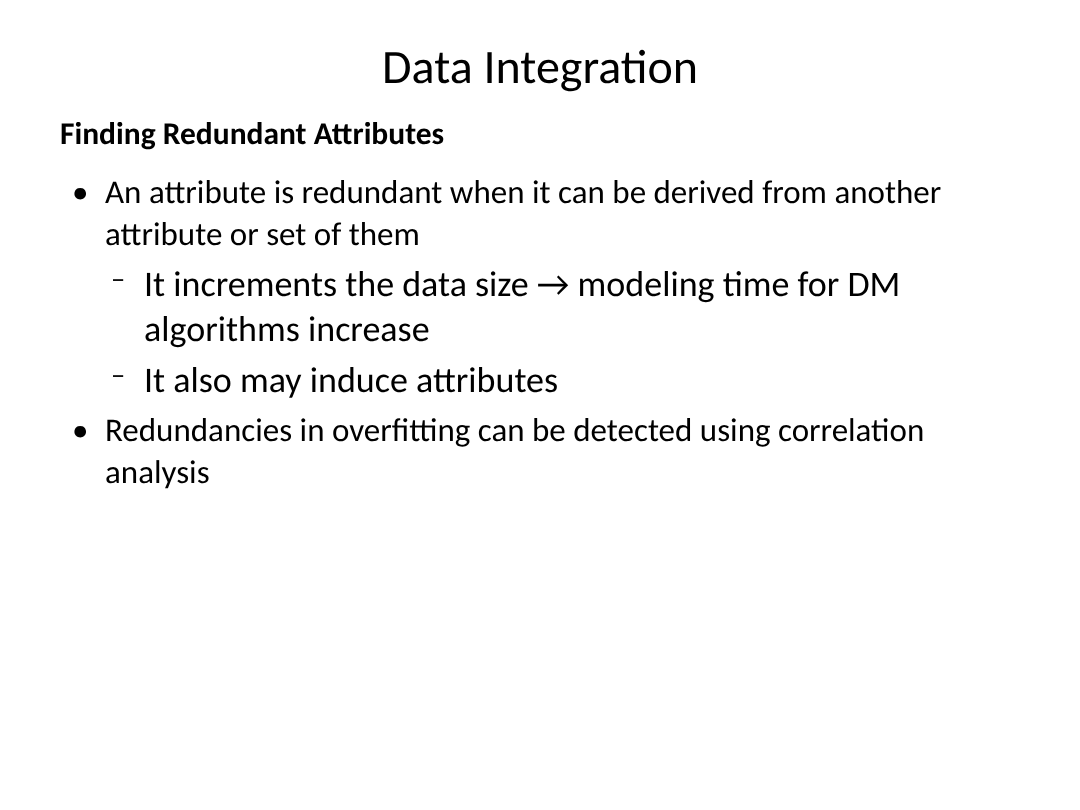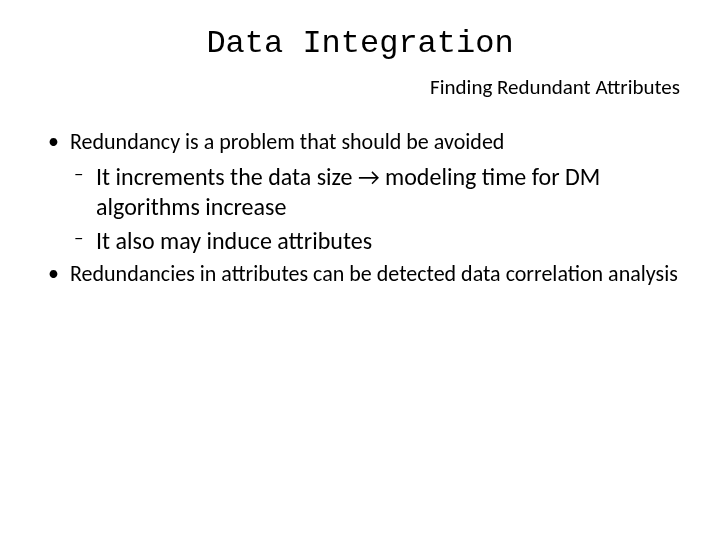--- a/index.html
+++ b/index.html
@@ -15,27 +15,26 @@
       color: #000000;
       padding: 20px 40px;
       overflow: hidden;
     }
     .title {
       font-size: 32px;
       text-align: center;
       font-weight: normal;
       margin-top: 5px;
       margin-bottom: 12px;
-      font-family: Liberation Mono, monospace;
     }
     .subtitle {
       font-size: 21px;
-      text-align: right;
-      font-weight: normal;
-      margin-bottom: 28px;
+      text-align: left;
+      font-weight: bold;
+      margin-bottom: 12px;
     }
     ul.main-list {
       list-style: none;
       padding-left: 0;
     }
     ul.main-list > li {
       position: relative;
       padding-left: 30px;
       font-size: 22px;
       line-height: 1.25;
@@ -69,19 +68,19 @@
       font-size: 19px;
     }
   </style>
 </head>
 <body>
 
 <h1 class="title">Data Integration</h1>
 <h2 class="subtitle">Finding Redundant Attributes</h2>
 
 <ul class="main-list">
-  <li>Redundancy is a problem that should be avoided</li>
+  <li>An attribute is redundant when it can be derived from another attribute or set of them</li>
   <ul class="sub-list">
     <li>It increments the data size → modeling time for DM algorithms increase</li>
     <li>It also may induce attributes</li>
   </ul>
-  <li>Redundancies in attributes can be detected data correlation analysis</li>
+  <li>Redundancies in overfitting can be detected using correlation analysis</li>
 </ul>
 
 </body></html>

